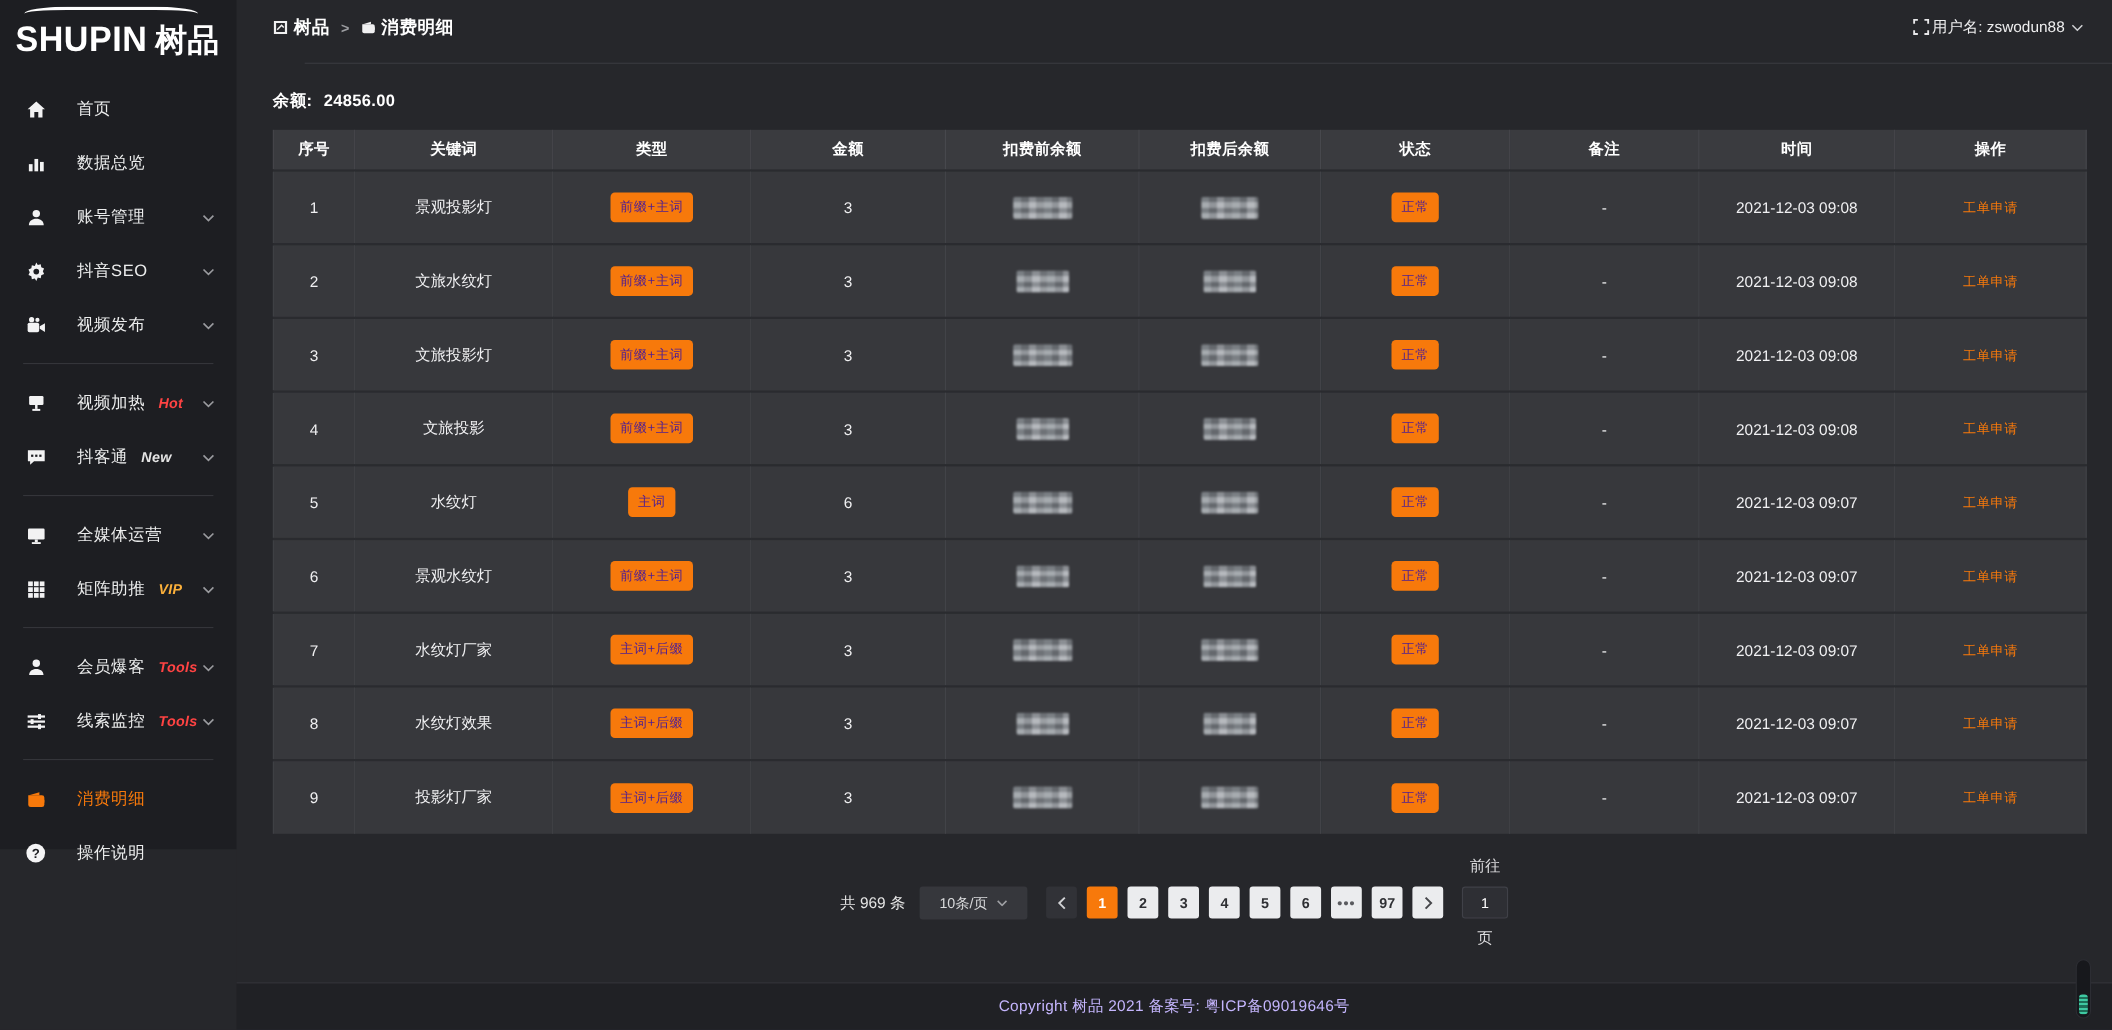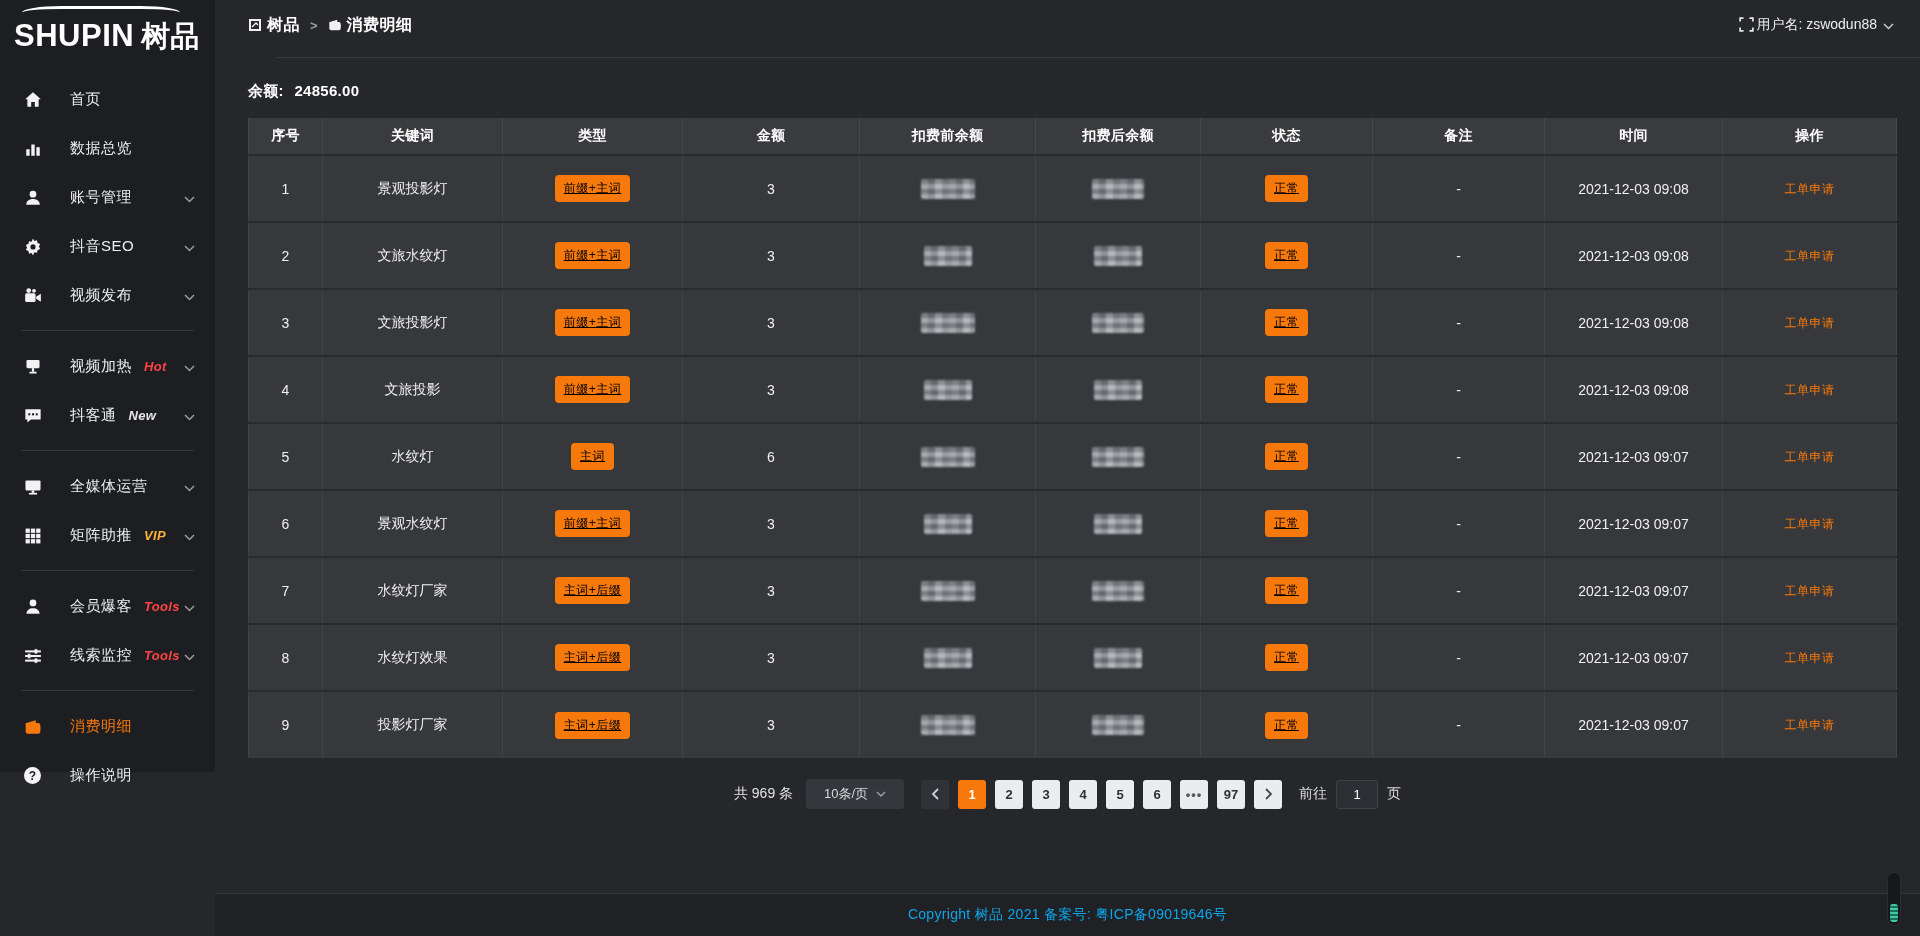--- a/index.html
+++ b/index.html
@@ -46,21 +46,21 @@
   .balance { margin:24px 0 17px 33px; font-size:15px; font-weight:bold; color:#fff; letter-spacing:.3px; }
   .balance b { margin-left:6px; }
 
   
   .tbl { margin-left:33px; width:1648px; border-collapse:collapse; table-layout:fixed; }
   .tbl col.c0{width:74px}.tbl col.c1{width:180px}.tbl col.c2{width:180px}.tbl col.c3{width:177px}
   .tbl col.c4{width:176px}.tbl col.c5{width:165px}.tbl col.c6{width:172px}.tbl col.c7{width:172px}
   .tbl col.c8{width:178px}.tbl col.c9{width:174px}
   .tbl thead th { height:37px; background:#3a3b3f; font-size:14px; font-weight:bold; color:#ffffff; border-left:1px solid #47484d; border-right:1px solid #47484d; text-align:center; letter-spacing:.3px; }
   .tbl tbody td { height:67px; background:#37383c; border-left:1px solid #424348; border-right:1px solid #424348; border-top:2px solid #2a2b2f; text-align:center; font-size:14px; color:#f0f0f2; }
-  .tag { display:inline-block; background:#f7790b; color:#000000; font-size:12px; padding:5px 9px; border-radius:4px; letter-spacing:.5px;text-decoration:underline; }
+  .tag { display:inline-block; background:#f7790b; color:#4c1d95; font-size:12px; padding:5px 9px; border-radius:4px; letter-spacing:.5px; }
   .mosaic { display:inline-block; width:54px; height:20px; border-radius:2px; vertical-align:middle; opacity:.92; filter:blur(1.1px);
     background:repeating-linear-gradient(90deg,#9aa0a6 0 7px,#7d8288 7px 14px,#b0b4ba 14px 21px,#898e94 21px 28px),
                repeating-linear-gradient(0deg,rgba(255,255,255,.22) 0 5px,rgba(0,0,0,.16) 5px 10px);
     background-blend-mode:overlay; }
   tr:nth-child(even) .mosaic { width:48px; }
   .mosaic.m2 { width:46px; }
   tr:nth-child(odd) .mosaic.m2 { width:52px; }
   .action-link { color:#f7790b; font-size:12px; cursor:pointer; letter-spacing:.5px; }
 
   
@@ -68,26 +68,26 @@
   .pg-total { font-size:14px; color:#e5e5e5; margin-right:4px; }
   .pg-size { width:98px; height:30px; background:#36373c; border-radius:3px; display:flex; align-items:center; justify-content:center; gap:8px; font-size:13px; color:#d8d9db; cursor:pointer; margin-right:8px; }
   .pg-size svg { width:10px; height:6px; fill:none; stroke:#9fa0a4; stroke-width:1.4; }
   .pg-btn { min-width:28px; height:29px; border-radius:3px; background:#ebecee; color:#2f3034; font-size:13px; font-weight:bold; display:flex; align-items:center; justify-content:center; cursor:pointer; padding:0 4px; }
   .pg-btn.active { background:#f7790b; color:#fff; }
   .pg-btn.prev { background:#313237; }
   .pg-btn svg { width:9px; height:12px; fill:none; stroke-width:1.8; }
   .pg-btn.prev svg { stroke:#cfd0d3; }
   .pg-btn.next svg { stroke:#46474b; }
   .pg-btn.dots { letter-spacing:1px; color:#5a5b5f; }
-  .pg-jump { display:flex; align-items:center; gap:9px; margin-left:8px; font-size:14px; color:#dddddf; }
+  .pg-jump { display:flex; align-items:center; gap:9px; margin-left:8px; font-size:14px; color:#dddddf;flex-direction:column; }
   .pg-input { width:42px; height:29px; background:#2e2f34; border:1px solid #404148; border-radius:3px; color:#fff; text-align:center; font-size:13px; font-family:inherit; }
 
   
   .footer { position:absolute; left:0; right:0; bottom:0; height:43px; background:#202125; border-top:1px solid #35363b; display:flex; align-items:center; justify-content:center; }
-  .footer-text { font-size:14px; color:#0ea5e9; letter-spacing:.3px; }
+  .footer-text { font-size:14px; color:#c4b5fd; letter-spacing:.3px; }
 
   
   .float-widget { position:absolute; right:19px; bottom:10px; width:14px; height:54px; background:#17181c; border:1px solid #2c2d33; border-radius:7px; overflow:hidden; cursor:pointer; }
   .float-widget::after { content:""; position:absolute; left:2px; right:2px; bottom:3px; height:18px; border-radius:3px;
     background:repeating-linear-gradient(0deg,#3fc9a2 0 2px,#1d6e58 2px 4px); }
 </style>
 </head>
 <body>
 
 <aside class="sidebar">

